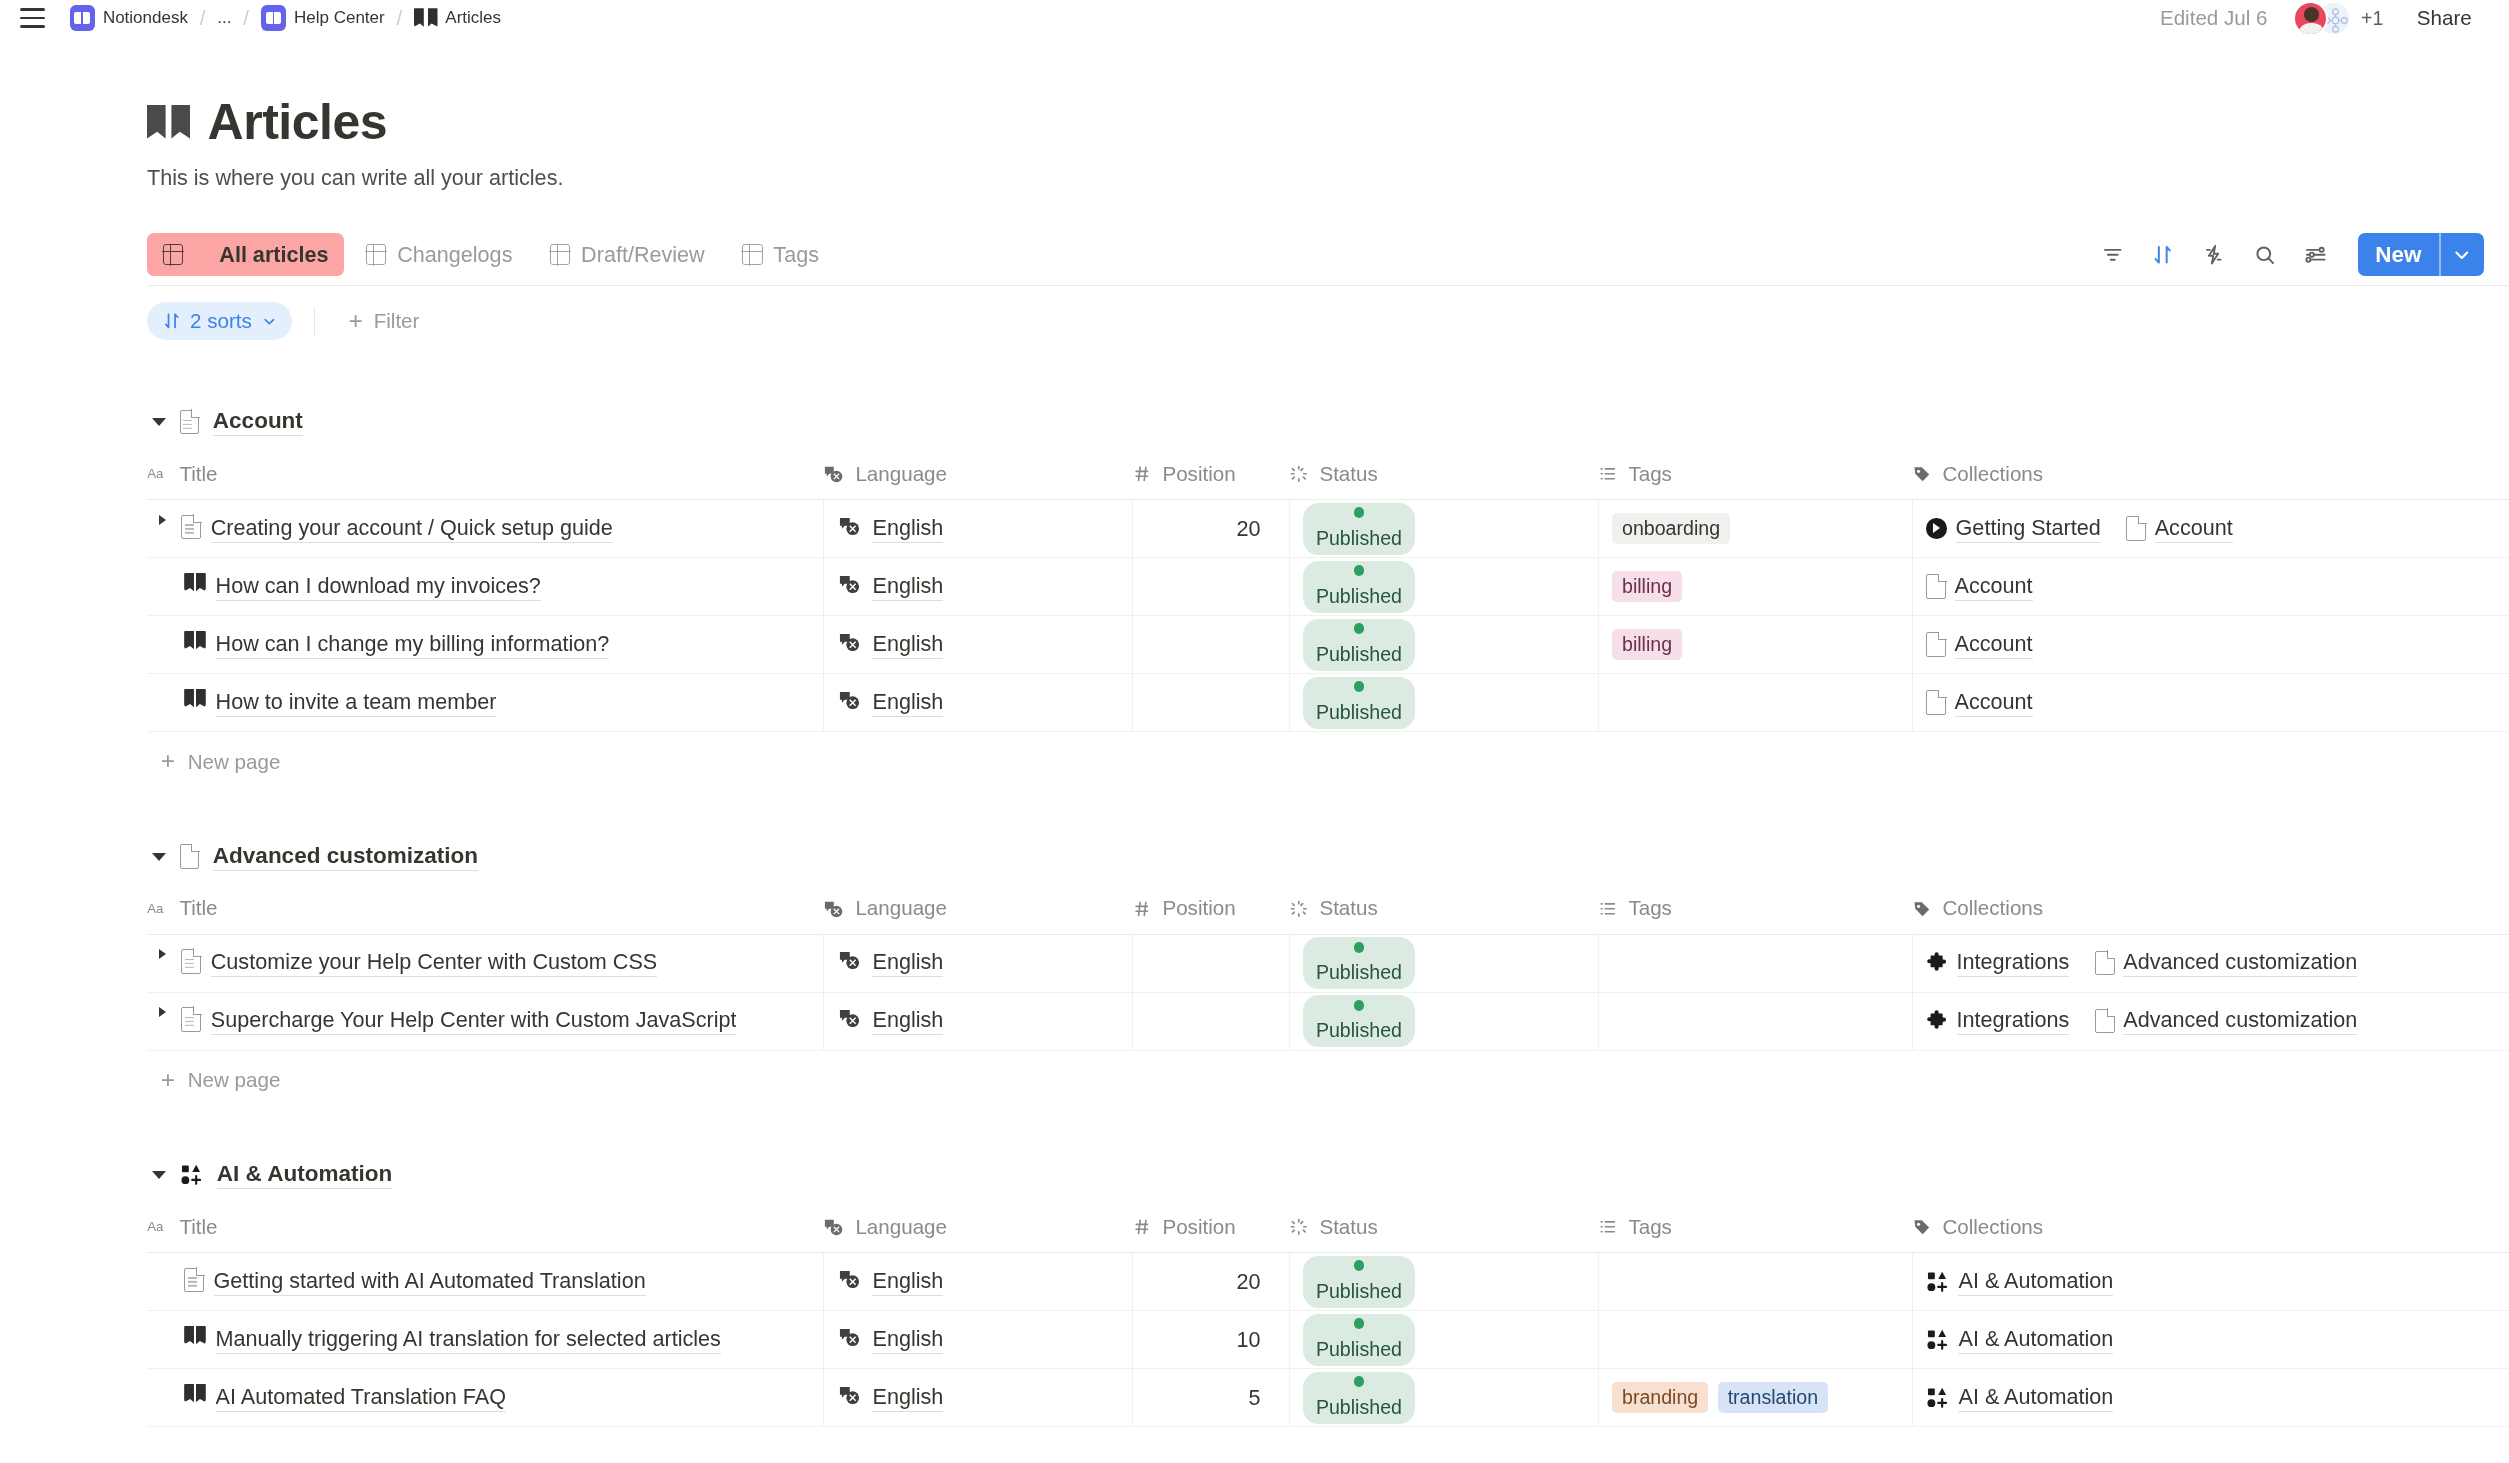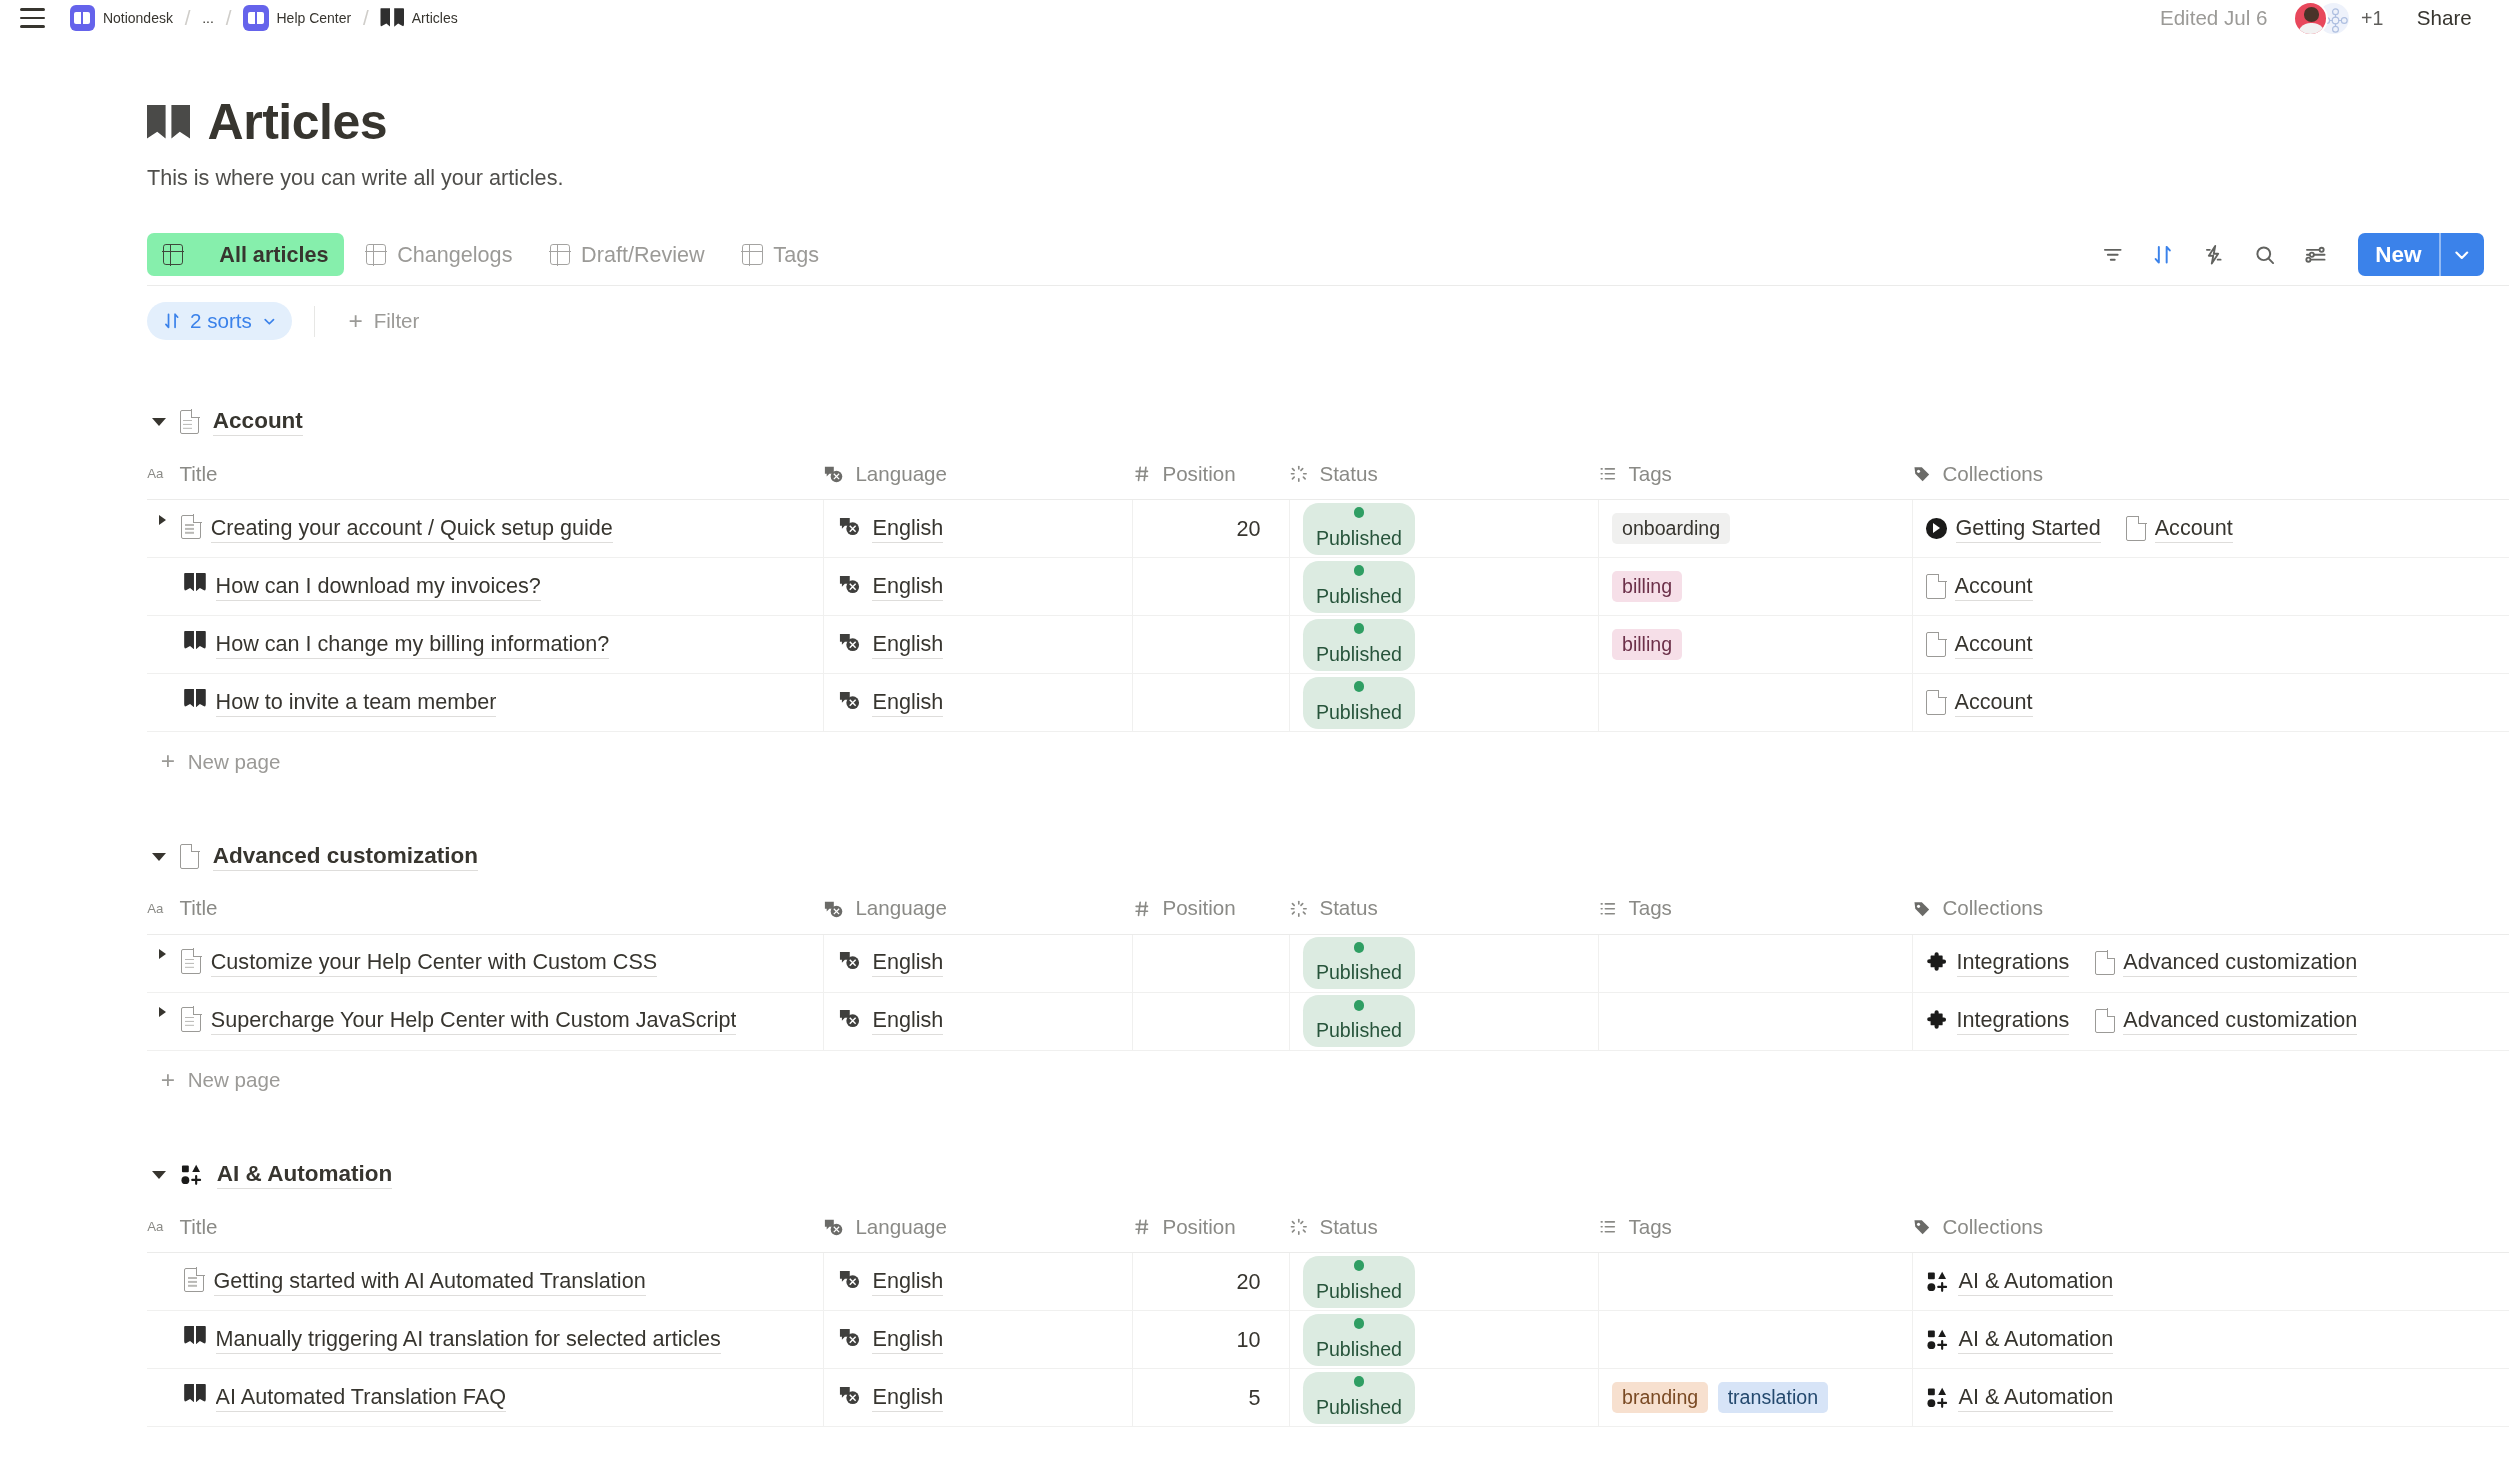--- a/index.html
+++ b/index.html
@@ -23,21 +23,21 @@
     width: 25.5px; height: 19.6px;
     display: flex; flex-direction: column; justify-content: space-between;
     margin-right: 17.6px; cursor: pointer;
   }
   .hamburger span { display: block; height: 2.5px; background: #37352f; border-radius: 2px; }
 
   .crumbs { display: flex; align-items: center; gap: 0px; }
   .crumb {
     display: inline-flex; align-items: center; gap: 7.8px;
     padding: 2.9px 6.9px; border-radius: 4.9px; cursor: pointer;
-    color: #37352f; font-size: 14px; white-space: nowrap;
+    color: #37352f; font-size: 17px; white-space: nowrap;
   }
   .crumb-sep { color: #cfcdc9; padding: 0 4.9px; font-size: 20.6px; }
 
   .app-icon {
     width: 25.5px; height: 25.5px; border-radius: 5.9px;
     background: #6563eb; position: relative; flex: none;
     display: inline-block;
   }
   .app-icon::before {
     content: ""; position: absolute; left: 4.9px; top: 6.9px;
@@ -111,21 +111,21 @@
     border-bottom: 1.5px solid #ebebea;
     padding-bottom: 0px; height: 61px;
     padding-right: 25.5px;
   }
   .tabs { display: flex; align-items: center; gap: 5.9px; }
   .tab {
     display: inline-flex; align-items: center; gap: 10.8px;
     padding: 8.8px 15.7px; border-radius: 6.9px; cursor: pointer;
     font-size: 21.6px; color: #9b9a97; white-space: nowrap;
   }
-  .tab.active { background: #86efac; color: #37352f; font-weight: 600; gap: 36px; }
+  .tab.active { background: #fca5a5; color: #37352f; font-weight: 600; gap: 36px; }
   .grid-icon {
     width: 20.6px; height: 20.6px; border: 1.8px solid currentColor; border-radius: 2.9px;
     position: relative; flex: none; opacity: .9;
   }
   .grid-icon::before { content:""; position:absolute; left:-1.8px; right:-1.8px; top: 5.4px; height:1.6px; background: currentColor; }
   .grid-icon::after  { content:""; position:absolute; top:-1.8px; bottom:-1.8px; left: 5.9px; width:1.6px; background: currentColor; }
 
   .tools { margin-left: auto; display: flex; align-items: center; gap: 9.8px; }
   .tool {
     width: 41px; height: 41px; border-radius: 6.9px; cursor: pointer;

